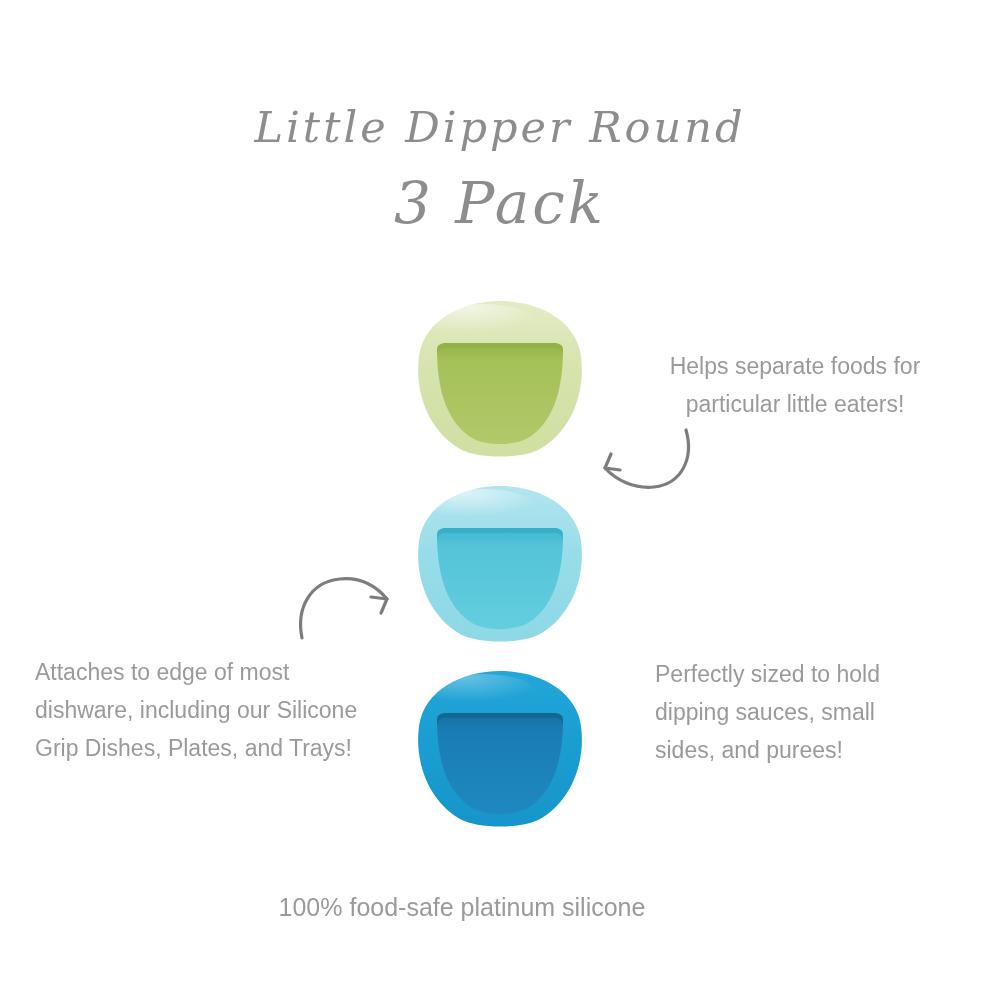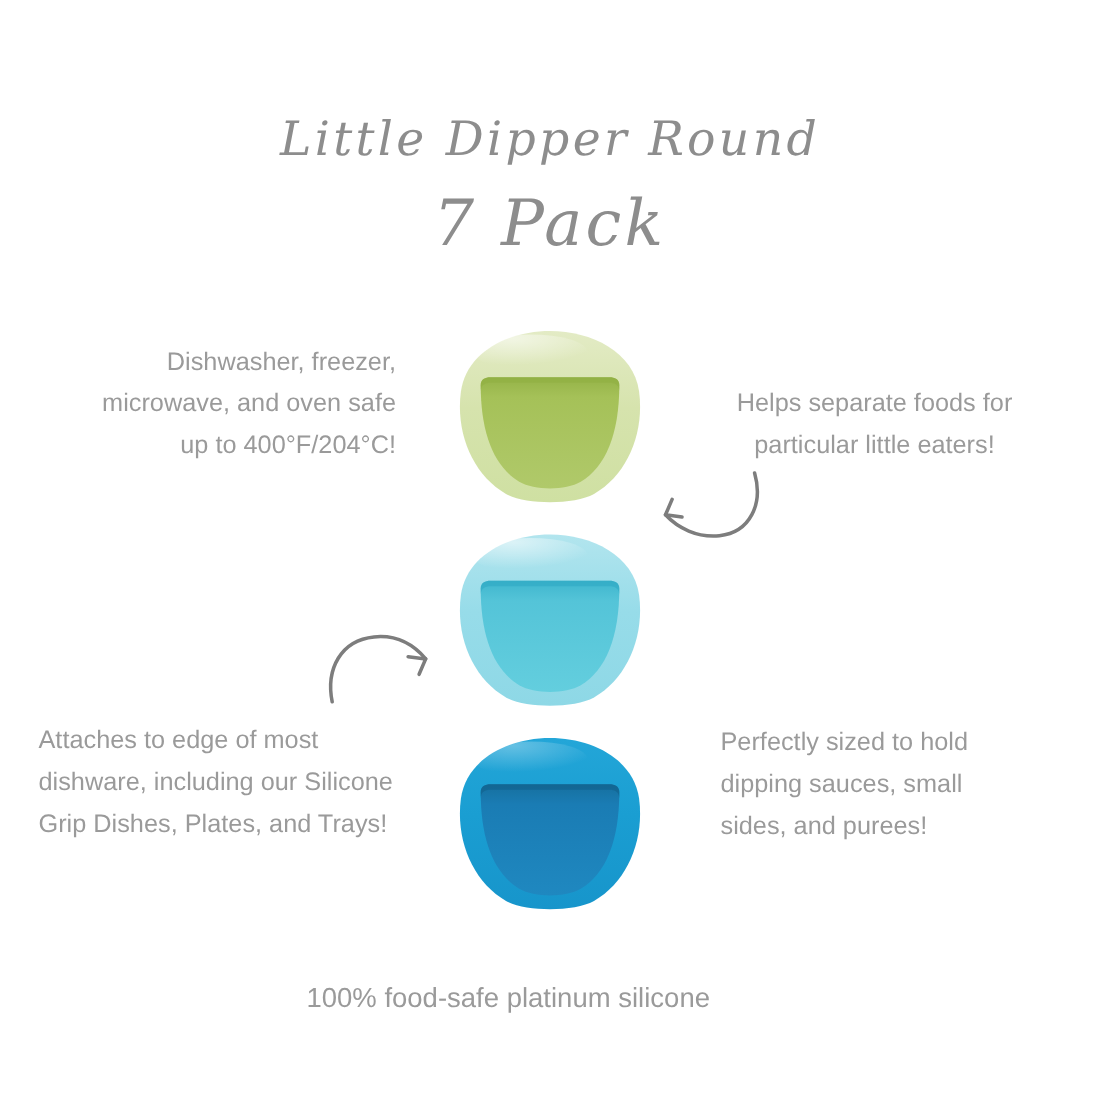--- a/index.html
+++ b/index.html
@@ -113,24 +113,23 @@
   .arrow-left  { top: 566px; left: 292px; width: 120px; height: 78px; }
   .arrow svg { display: block; width: 100%; height: 100%; }
 </style>
 </head>
 <body>
 
 <div id="infographic">
 
   <div class="title-block">
     <div class="title-line">Little Dipper Round</div>
-    <div class="title-line title-line-2">7 Pack</div>
-  </div>
-
-  <div class="feature feature-tl">Dishwasher, freezer, microwave, and oven safe up to 400°F/204°C!</div>
+    <div class="title-line title-line-2">3 Pack</div>
+  </div>
+
   <div class="feature feature-tr">Helps separate foods for particular little eaters!</div>
   <div class="feature feature-bl">Attaches to edge of most dishware, including our Silicone Grip Dishes, Plates, and Trays!</div>
   <div class="feature feature-br">Perfectly sized to hold dipping sauces, small sides, and purees!</div>
 
   <div class="footnote">100% food-safe platinum silicone</div>
 
   <div class="bowl bowl-green">
     <svg viewBox="0 0 180 166" xmlns="http://www.w3.org/2000/svg">
       <defs>
         <linearGradient id="gBodyG" x1="0" y1="0" x2="0" y2="1">

